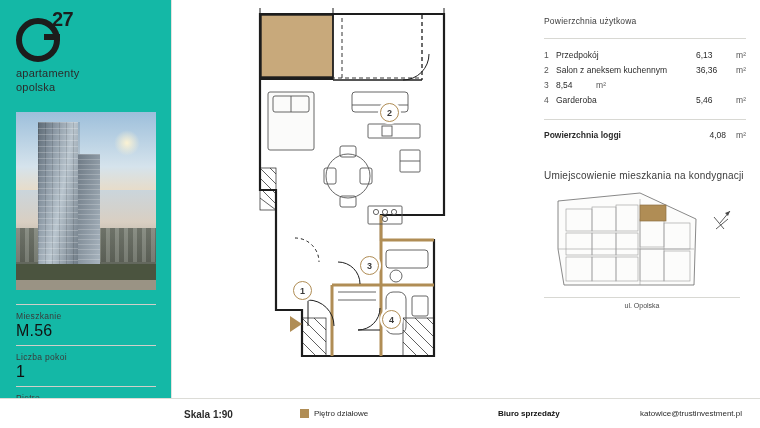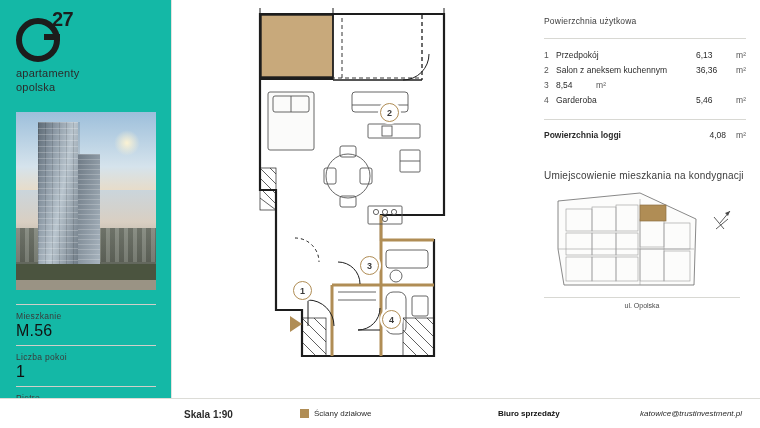--- a/index.html
+++ b/index.html
@@ -249,21 +249,21 @@
   .footer .f-legend-label {
     position: absolute; left: 314px; top: 10px;
     font-size: 8px; color: #2b2b2b;
   }
   .footer .f-sales {
     position: absolute; left: 498px; top: 10px;
     font-size: 8px; color: #111; font-weight: 700;
   }
   .footer .f-mail {
     position: absolute; right: 18px; top: 10px;
-    font-size: 8px; color: #2b2b2b; font-style: italic;
+    font-size: 8px; color: #2b2b2b;
   }
 </style>
 </head>
 <body>
 
 <div class="sheet">
 
   <div class="sidebar">
 
     <div class="brand">
@@ -486,18 +486,18 @@
         </g>
       </svg>
     </div>
 
     <div class="keyplan-caption">ul. Opolska</div>
   </div>
 
   <div class="footer">
     <div class="f-scale">Skala 1:90</div>
     <div class="f-legend-swatch"></div>
-    <div class="f-legend-label">Ściany działowe</div>
+    <div class="f-legend-label">Piętro działowe</div>
     <div class="f-sales">Biuro sprzedaży</div>
     <div class="f-mail">katowice@trustinvestment.pl</div>
   </div>
 
 </div>
 
 </body></html>

